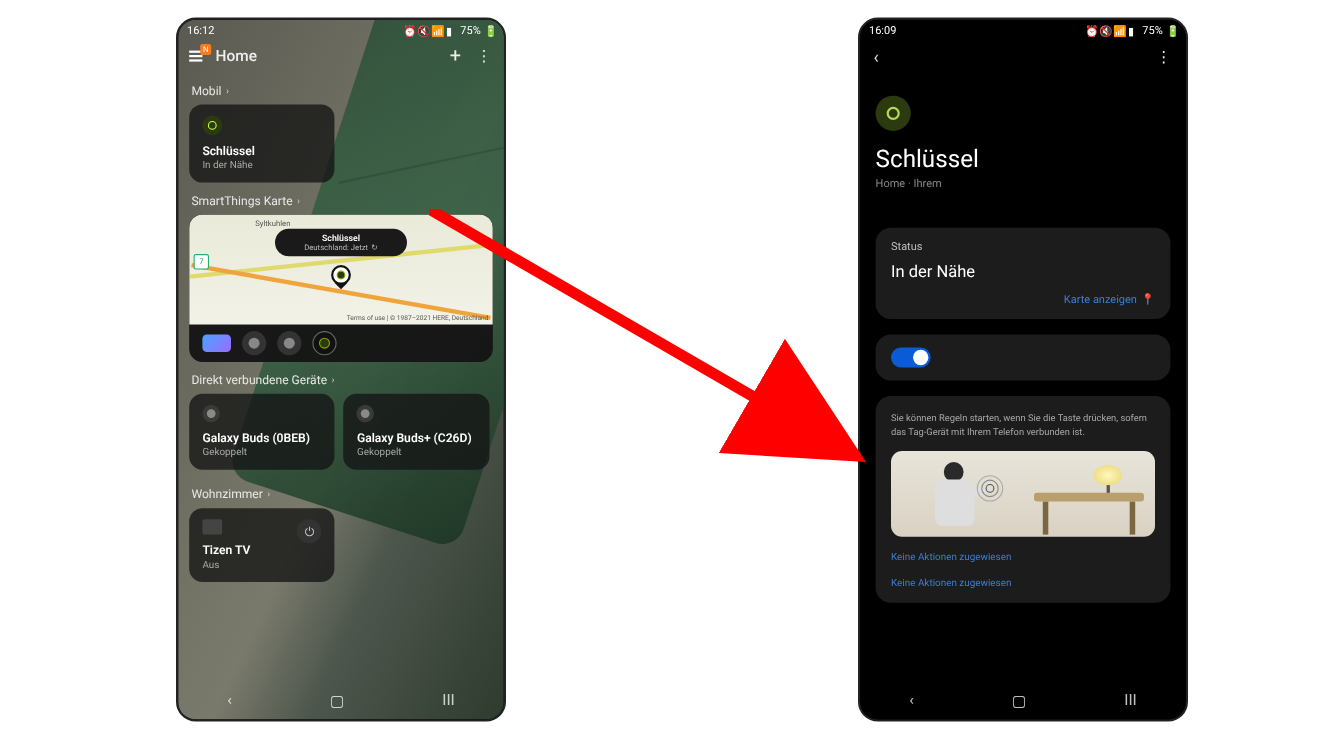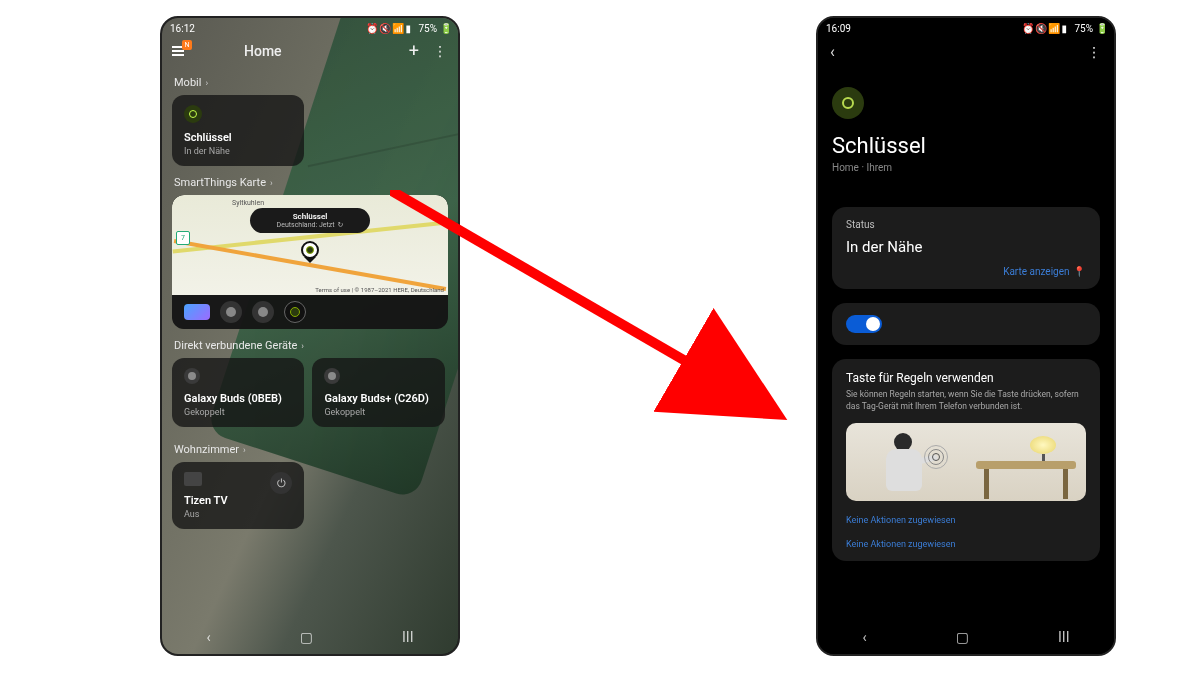--- a/index.html
+++ b/index.html
@@ -15,21 +15,21 @@
     position: absolute;
     width: 300px;
     height: 640px;
     border: 2px solid #222;
     border-radius: 18px;
     overflow: hidden;
     background: #000;
     top: 16px;
   }
   .phone.left { left: 160px; }
-  .phone.right { left: 780px; margin-left: 36px; }
+  .phone.right { left: 780px; }
   .screen {
     position: absolute;
     inset: 0;
     display: flex;
     flex-direction: column;
     color: #eee;
     font-size: 11px;
   }
   
   .wallpaper {
@@ -75,21 +75,21 @@
     position:absolute; left:0; top:4px;
     width:12px; height:1.5px; background:#fff;
     box-shadow: 0 4px 0 #fff, 0 8px 0 #fff;
   }
   .hamburger-badge .dot {
     position:absolute; right:-2px; top:-2px;
     width:10px; height:10px; background:#ff7a1a;
     border-radius:2px; font-size:7px; color:#fff;
     display:flex; align-items:center; justify-content:center;
   }
-  .header-title { font-size:14px; font-weight:500;margin-left:48px; }
+  .header-title { font-size:14px; font-weight:500; }
   .header-right { display:flex; gap:14px; align-items:center; }
   .plus-icon { font-size:18px; line-height:1; }
   .dots-icon { font-size:14px; line-height:1; letter-spacing:1px; }
   .body-scroll { position:relative; flex:1; padding: 4px 10px 0; overflow:hidden; }
   .section-label {
     font-size:11px; color:#e8e8e8; margin: 6px 2px 6px;
     display:flex; align-items:center; gap:4px;
   }
   .chev { font-size:9px; color:#ccc; }
   .card {
@@ -380,21 +380,20 @@
         </div>
       </div>
 
       <div class="r-card">
         <div class="r-row">
           <div class="toggle"></div>
         </div>
       </div>
 
       <div class="r-card">
-        <div class="r-row-title">Taste für Regeln verwenden</div>
         <div class="r-desc">Sie können Regeln starten, wenn Sie die Taste drücken, sofern das Tag-Gerät mit Ihrem Telefon verbunden ist.</div>
         <div class="illus">
           <div class="person">
             <div class="head"></div>
               <div class="body"></div>
               <div class="arm"></div>
           </div>
           <div class="waves">
               <span class="w1"></span>
               <span class="w2"></span>

